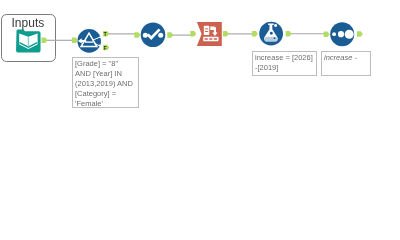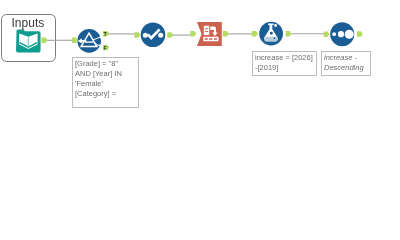--- a/index.html
+++ b/index.html
@@ -136,25 +136,25 @@
   <text x="105.2" y="36.2" font-family="Liberation Sans, sans-serif" font-size="5.4" font-weight="bold" fill="#2d3d12" text-anchor="middle">T</text>
   <text x="105.2" y="49.8" font-family="Liberation Sans, sans-serif" font-size="5.4" font-weight="bold" fill="#2d3d12" text-anchor="middle">F</text>
 </svg>
 
 <div class="abs container-box"></div>
 <div class="abs container-title">Inputs</div>
 
 <div class="abs txtbox" style="left:72px;top:57px;width:67px;height:51px;">
   <div>[Grade] = "8"</div>
   <div>AND [Year] IN</div>
+  <div>(2013,2019) AND</div>
+  <div>[Category] =</div>
   <div>'Female'</div>
-  <div>[Category] =</div>
 </div>
 
 <div class="abs txtbox" style="left:252px;top:51px;width:65px;height:25px;">
   <div>increase = [2026]</div>
   <div>-[2019]</div>
 </div>
 
 <div class="abs txtbox" style="left:321px;top:51px;width:50px;height:25px;font-style:italic;">
   <div>increase -</div>
-  <div>Descending</div>
 </div>
 
 </body></html>

